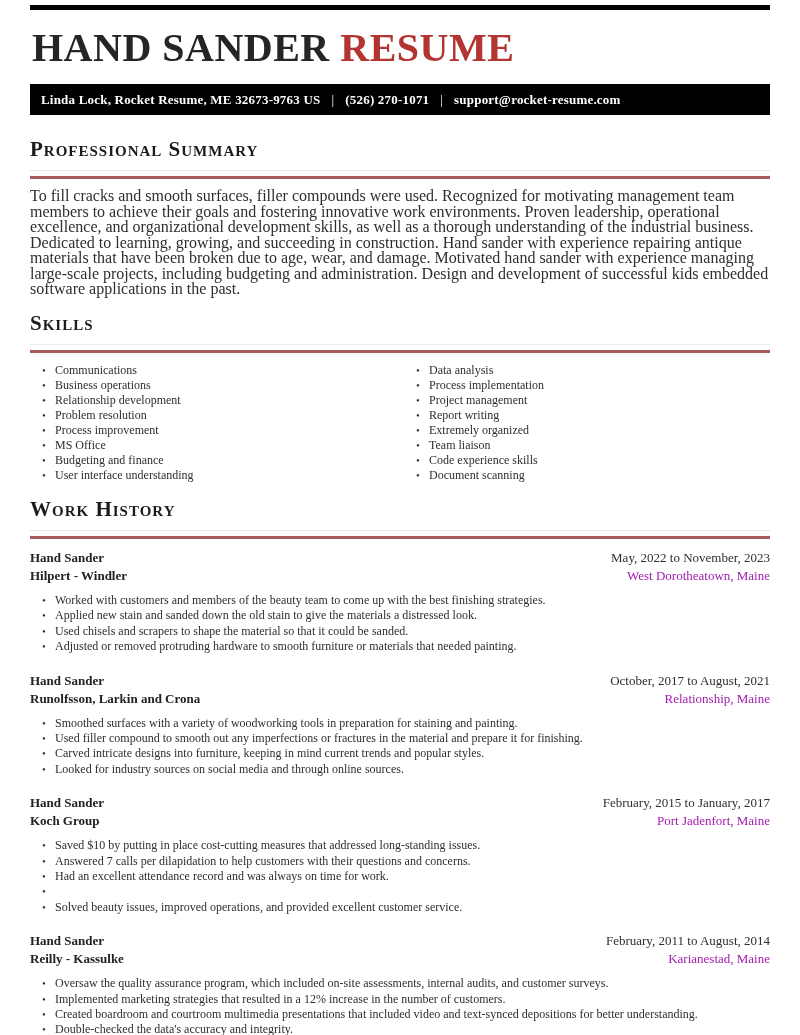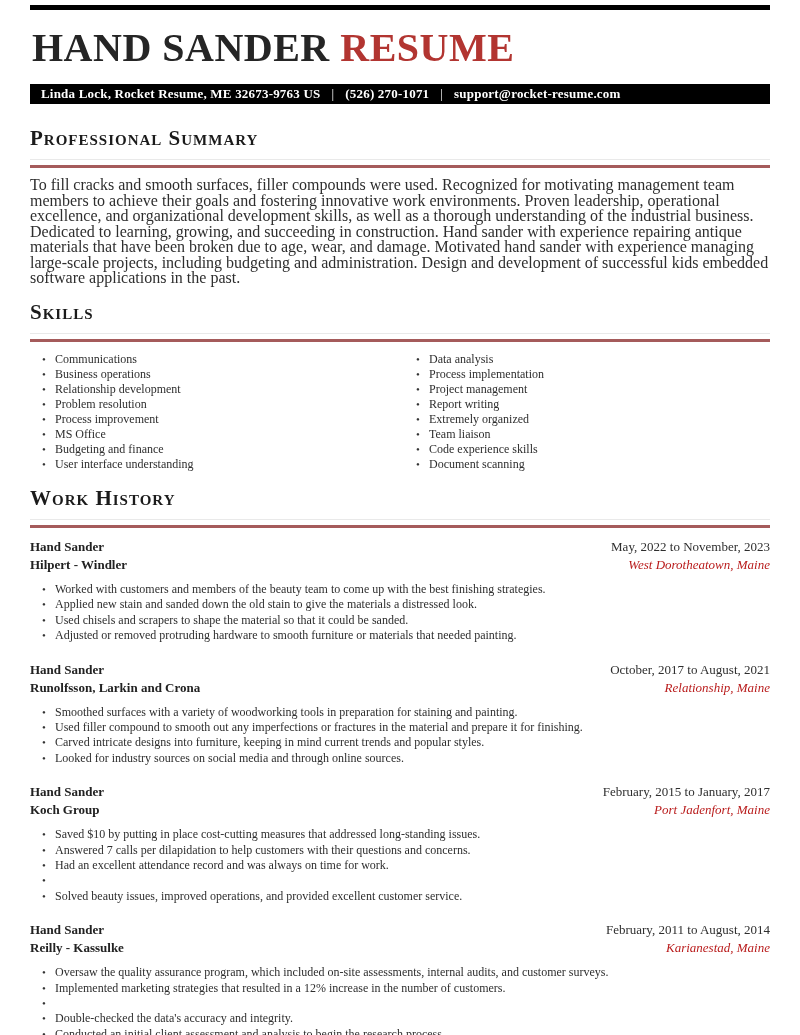--- a/index.html
+++ b/index.html
@@ -13,21 +13,21 @@
   }
   .top-rule { margin-top: 5px; height: 5px; background: #000000; }
   h1.resume-title {
     margin-top: 17px; margin-left: 2px;
     font-size: 40px; font-weight: bold; line-height: 1.05;
     letter-spacing: 0.5px; color: #252525;
     white-space: nowrap;
   }
   h1.resume-title .accent { color: #b23531; }
   .contact-bar {
-    margin-top: 15px; height: 20px;
+    margin-top: 15px; height: 31px;
     background: #000000; color: #ffffff;
     display: flex; align-items: center;
     padding-left: 11px;
     font-size: 13px; font-weight: bold; letter-spacing: 0.2px;
     white-space: nowrap;
   }
   .contact-bar .sep { margin: 0 11px; font-weight: normal; }
   section.rsec { margin-top: 22px; }
   section.rsec h2 {
     font-size: 21px; font-weight: bold;
@@ -49,21 +49,21 @@
     font-size: 12px; line-height: 15px; color: #2e2e2e;
   }
   .skills-cols li.blt-item { line-height: 15px; }
   .blt { width: 13px; padding-left: 12px; box-sizing: content-box; flex: none; font-size: 11px; color: #333; }
   section.work-sec { margin-top: 14px; }
   article.job { margin-top: 17px; }
   article.job:first-of-type { margin-top: 10px; }
   .job-row { display: flex; justify-content: space-between; align-items: baseline; line-height: 18px; }
   .job-title, .job-company { font-weight: bold; font-size: 13px; color: #222; }
   .job-dates { font-size: 13px; color: #2e2e2e; }
-  .job-location { font-size: 13px; font-style: italic; color: #b91c1c; }
+  .job-location { font-size: 13px; color: #a21caf; }
   ul.job-bullets { list-style: none; margin-top: 8px; }
   ul.job-bullets li.blt-item { line-height: 15.4px; }
   section.edu-sec { margin-top: 14px; }
 </style>
 </head>
 <body>
 
 <div class="top-rule"></div>
 
 <h1 class="resume-title"><span>HAND SANDER</span> <span class="accent">RESUME</span></h1>
@@ -264,20 +264,21 @@
       <li class="blt-item">
           <span class="blt">•</span>
           <span>Oversaw the quality assurance program, which included on-site assessments, internal audits, and customer surveys.</span>
         </li>
       <li class="blt-item">
           <span class="blt">•</span>
           <span>Implemented marketing strategies that resulted in a 12% increase in the number of customers.</span>
         </li>
       <li class="blt-item">
           <span class="blt">•</span>
+          <span>Created boardroom and courtroom multimedia presentations that included video and text-synced depositions for better understanding.</span>
         </li>
       <li class="blt-item">
           <span class="blt">•</span>
           <span>Double-checked the data's accuracy and integrity.</span>
         </li>
       <li class="blt-item">
           <span class="blt">•</span>
           <span>Conducted an initial client assessment and analysis to begin the research process.</span>
         </li>
     </ul>

